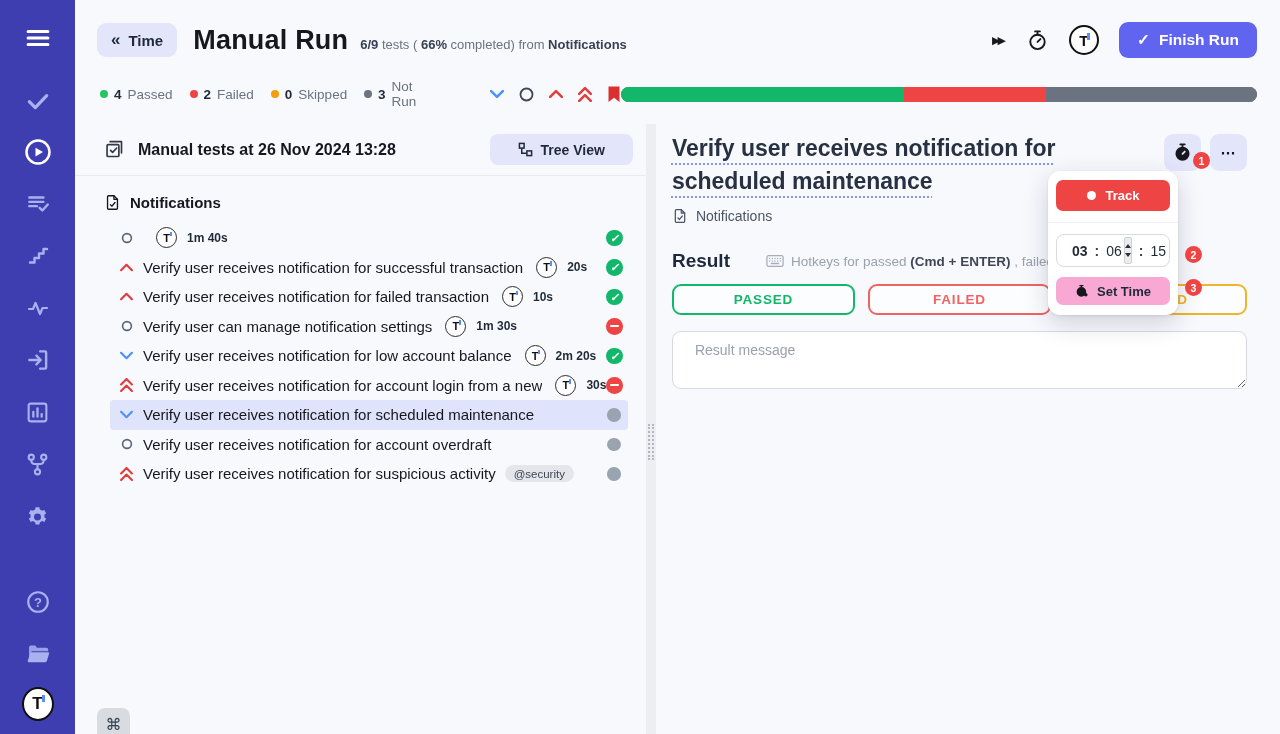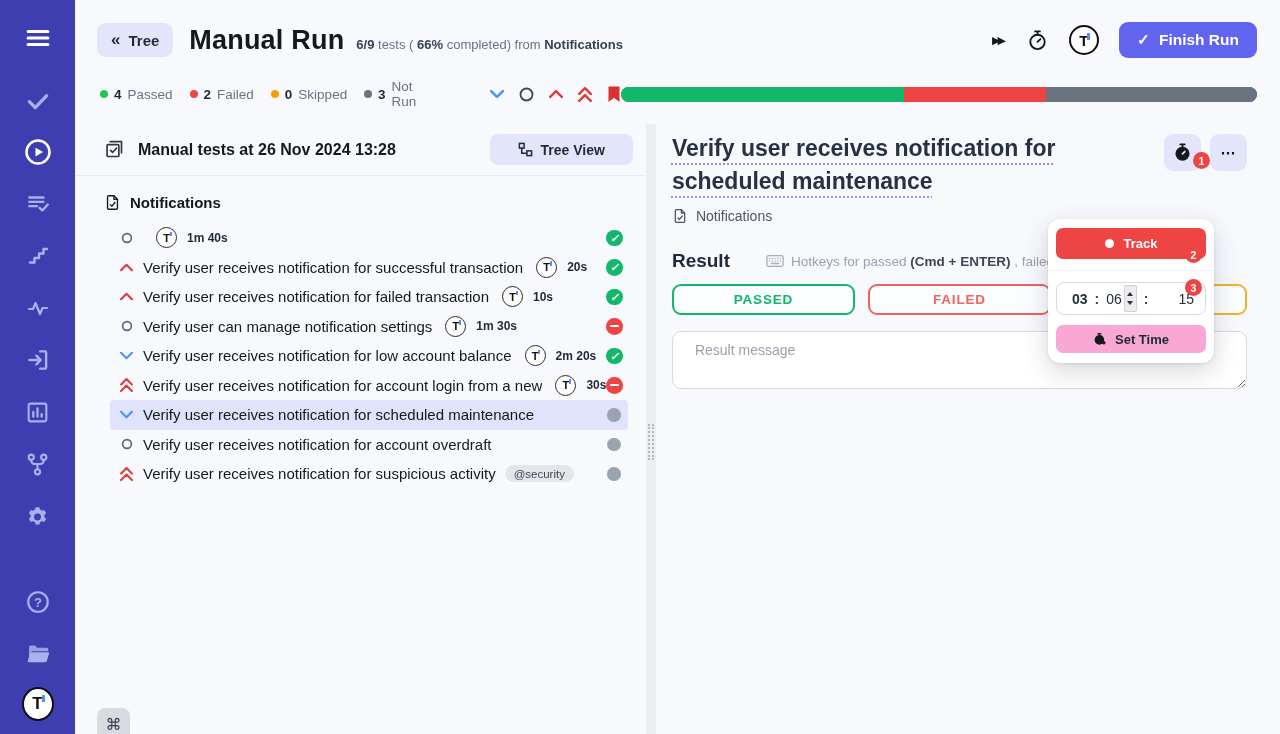--- a/index.html
+++ b/index.html
@@ -107,22 +107,22 @@
   .res-btn { flex:1; height:31px; border-radius:9px; background:rgba(255,255,255,.6); font-family:inherit;
     font-size:13.5px; font-weight:700; letter-spacing:.8px; cursor:pointer; }
   .res-passed { border:2px solid #12b76a; color:#12b76a; }
   .res-failed { border:2px solid #f16363; color:#f16363; }
   .res-skipped { border:2px solid #f0b429; color:#f0b429; }
   .result-msg { margin-top:16px; width:100%; height:58px; border:1px solid #d6d9e0; border-radius:9px;
     padding:10px 22px; font-family:inherit; font-size:14px; color:#1f2937; background:#fff; resize:both; }
   .result-msg::placeholder { color:#9aa1ad; }
 
   
-  .popup { position:absolute; left:1048px; top:171px; width:166px; background:#fff; border-radius:12px;
-    padding:9px 8px 10px; box-shadow:0 8px 26px rgba(25,28,60,.18), 0 1px 3px rgba(25,28,60,.1); z-index:5;margin-top:48px; }
+  .popup { position:absolute; left:1048px; top:171px; width:130px; background:#fff; border-radius:12px;
+    padding:9px 8px 10px; box-shadow:0 8px 26px rgba(25,28,60,.18), 0 1px 3px rgba(25,28,60,.1); z-index:5; }
   .track-btn { width:100%; height:31px; background:#ef4444; border:none; border-radius:7px; color:#fff;
     display:flex; align-items:center; justify-content:center; gap:10px; font-family:inherit; font-size:13px; font-weight:700; cursor:pointer; }
   .track-btn .rec-dot { width:9px; height:9px; border-radius:50%; background:#fff; }
   .popup-divider { height:1px; background:#eef0f5; margin:11px -8px 0; }
   .time-group { margin-top:11px; border:1px solid #d7dae2; border-radius:8px; height:33px; background:#fff;
     display:flex; align-items:center; padding:0 11px 0 15px; font-size:14px; color:#1f2937; }
   .time-group .hh { font-weight:700; }
   .time-group .colon { margin:0 7px; font-weight:700; color:#374151; }
   .spinner { width:13px; height:27px; margin-left:2px; background:#ececee; border:1px solid #cfd1d6; border-radius:2px;
     display:flex; flex-direction:column; align-items:center; justify-content:space-evenly; cursor:pointer; }
@@ -215,21 +215,21 @@
   <span class="sb-icon" style="margin-top:18px">
     <span class="brand-circle">T</span>
   </span>
 </nav>
 
 <div class="main">
 
   <div class="header">
     <button class="runs-btn">
       <span class="chev">«</span>
-      <span>Tree</span>
+      <span>Time</span>
     </button>
     <h1 class="page-title">Manual Run</h1>
     <div class="subtitle">
       <b>6/9</b><span> tests ( </span><b>66%</b><span> completed) from </span><b>Notifications</b>
     </div>
     <div class="header-right">
       <span class="ff-icon">▶▶</span>
       <span class="hdr-stopwatch">
         <svg width="23" height="23" viewBox="0 0 24 24" fill="none" stroke="currentColor" stroke-width="2" stroke-linecap="round">
             <circle cx="12" cy="13.5" r="7.5"></circle>

